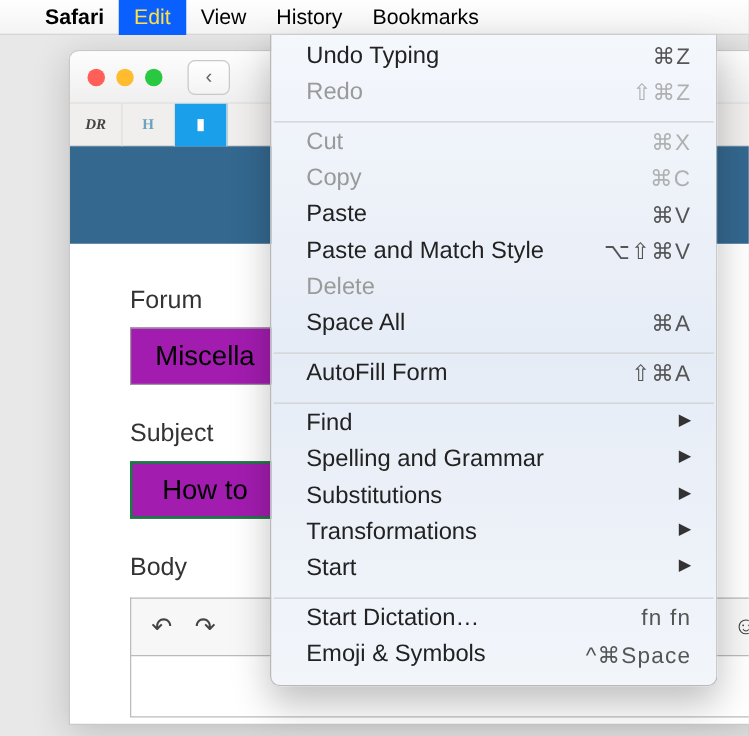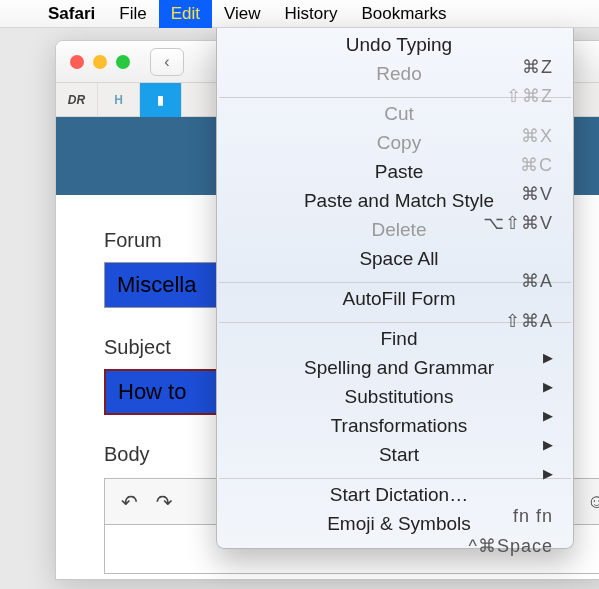--- a/index.html
+++ b/index.html
@@ -8,21 +8,21 @@
     width: 599px; height: 589px; overflow: hidden;
     background: #e8e8e8;
     position: relative;
   }
   
   .menubar {
     height: 28px;
     background: linear-gradient(#fefefe, #f4f4f4);
     border-bottom: 1px solid #d6d6d6;
     display: flex; align-items: center;
-    padding: 0 10px 0 18px;
+    padding: 0 10px 0 6px;
     font-size: 17px;
     position: relative; z-index: 10;
   }
   .apple-logo { font-size: 17px; margin-right: 18px; color:#333; }
   .menubar .mi { padding: 0 12px; height: 28px; display:flex; align-items:center; }
   .menubar .mi.app { font-weight: 700; }
   .menubar .mi.selected { background:#0a60ff; color:#fde047; }
   
   .safari-window {
     position:absolute; top:40px; left:55px; right:-10px; height:540px;
@@ -42,70 +42,69 @@
     width:34px;height:28px;border:1px solid #c9c9c9;border-radius:6px;
     display:flex;align-items:center;justify-content:center;
     background:linear-gradient(#fff,#f3f3f3); color:#666; font-size:16px;
   }
   .favbar {
     height:34px; background:#f1efee; border-bottom:1px solid #d6d6d6;
     display:flex; align-items:center; gap:0;
   }
   .favitem{
     width:42px;height:34px;display:flex;align-items:center;justify-content:center;
-    border-right:1px solid #e0ddd9; font-size:12px;font-weight:700;color:#444;
+    border-right:1px solid #e0ddd9; font-size:12px;font-weight:700;color:#444;font-family:Liberation Serif, serif;
   }
   .favitem.gift{background:#1aa0ea;color:#fff;}
   .banner { height:78px; background:#34688f; }
   .page {
     padding: 22px 0 0 48px;
     font-size:20px; color:#333;
   }
   .form-label { display:block; margin-top:12px; font-size:20px; color:#333;}
   .form-input {
     margin-top:10px; width:120px; height:46px; font-size:22px;
-    border:1px solid #999; padding:16px 12px; background:#1d4ed8;
-  }
-  .form-input.green{ border:2px solid #7f1d1d; }
+    border:1px solid #999; padding:16px 12px; background:#a21caf;text-align:center;
+  }
+  .form-input.green{ border:2px solid #15803d; }
   .body-toolbar{
     margin-top:12px; height:46px; border:1px solid #bbb; border-bottom:none;
     background:#f7f7f7; display:flex; align-items:center; gap:18px;
     padding:0 16px; width:520px;
   }
   .body-toolbar span{font-size:20px;color:#444;}
   .body-toolbar .spacer{flex:1;}
   .body-area{
     width:520px;height:50px;border:1px solid #bbb;background:#fff;
   }
   
   .dropdown {
     position:absolute; top:28px; left:216px; width:358px;
     background: linear-gradient(#f4f7fc, #e6ecf6 50%, #f2f6fb);
     border:1px solid #b9b9b9; border-top:none;
     border-radius:0 0 8px 8px;
     box-shadow:0 14px 30px rgba(0,0,0,.25);
     z-index:20; padding:6px 0;
   }
   .dd-item {
-    display:flex; align-items:center; height:29px;
-    padding:0 20px 0 28px; font-size:19px; color:#222;flex-direction:column;
+    display:flex; height:29px;
+    padding:0 20px 0 28px; font-size:19px; color:#222;
   }
   .dd-item.disabled{ color:#9a9a9a; }
   .dd-item .shortcut{ margin-left:auto; font-size:18px; color:#555; letter-spacing:1px;}
   .dd-item.disabled .shortcut{ color:#b0b0b0; }
   .dd-item .sub-arrow{ margin-left:auto; font-size:13px; color:#333;}
   .dd-sep{ height:1px; background:#cfcfcf; margin:5px 2px; }
 </style>
 </head>
 <body>
 
 <div class="menubar">
   <span class="apple-logo"></span>
   <div class="mi app">Safari</div>
-  <div class="mi">File</div>
   <div class="mi selected">Edit</div>
   <div class="mi">View</div>
   <div class="mi">History</div>
   <div class="mi">Bookmarks</div>
 </div>
 
 <div class="safari-window">
   <div class="titlebar">
     <div class="traffic">
       <span class="tr-close"></span>

